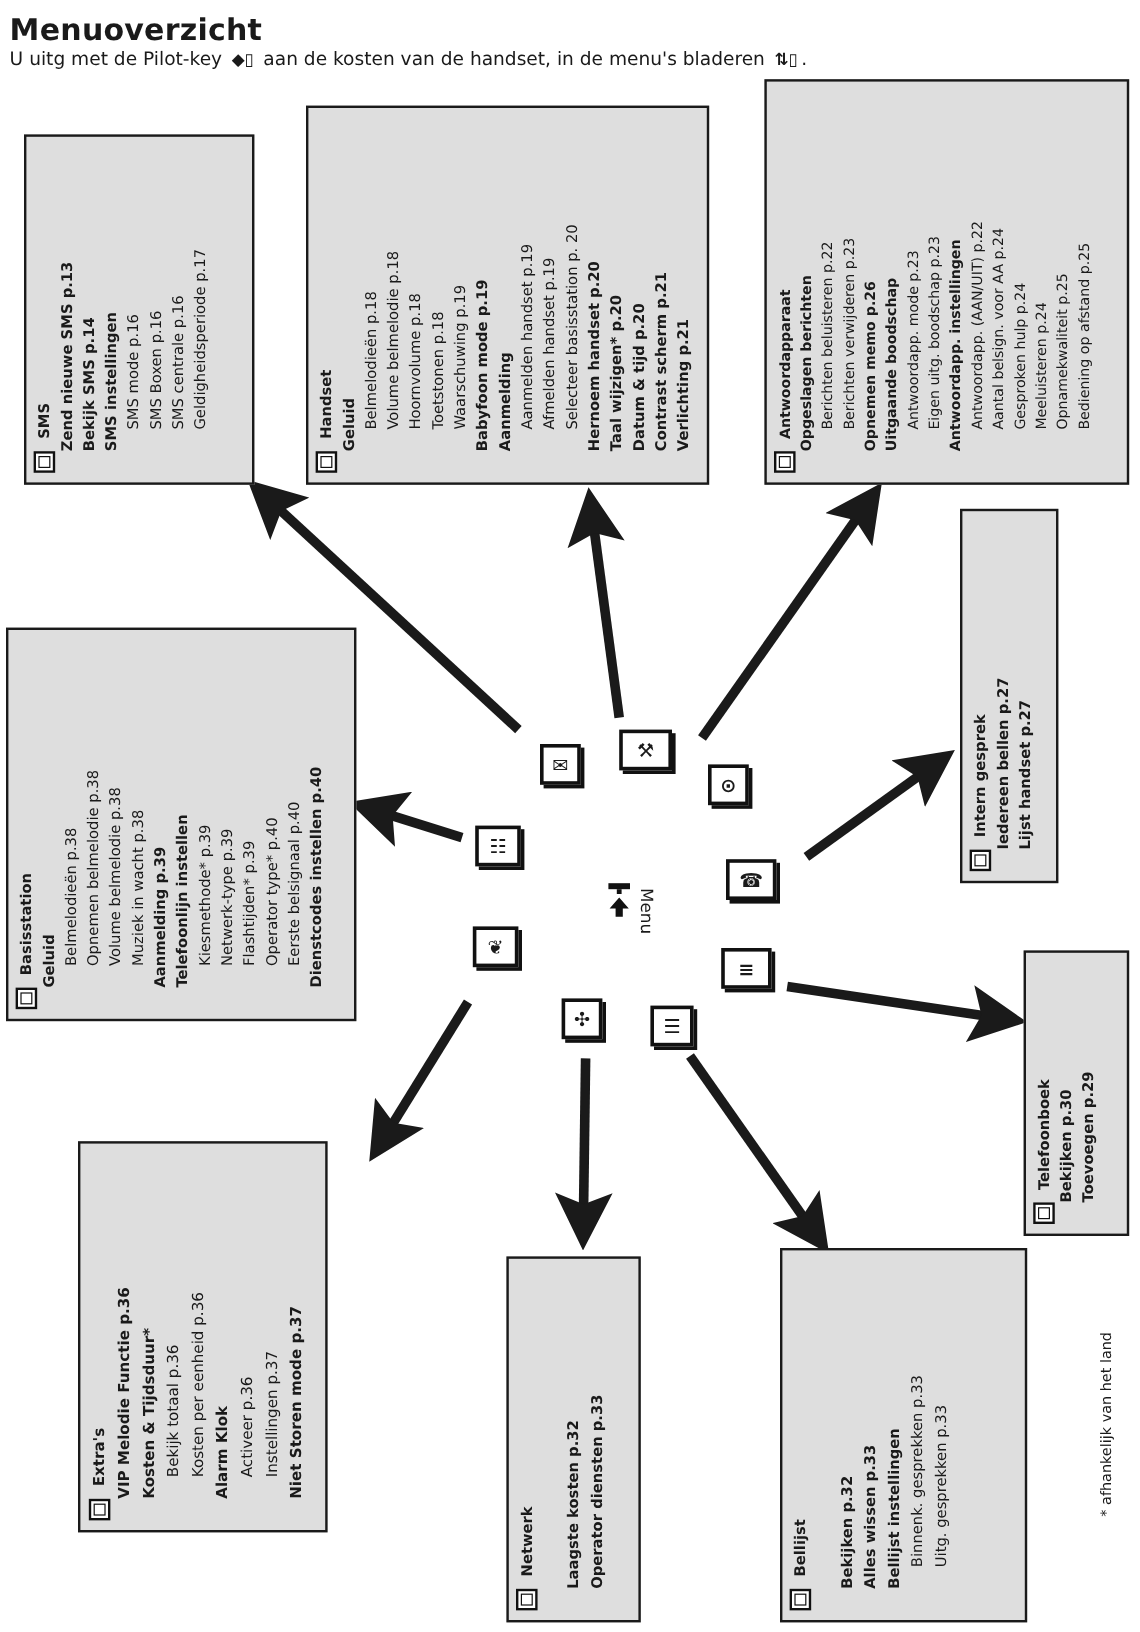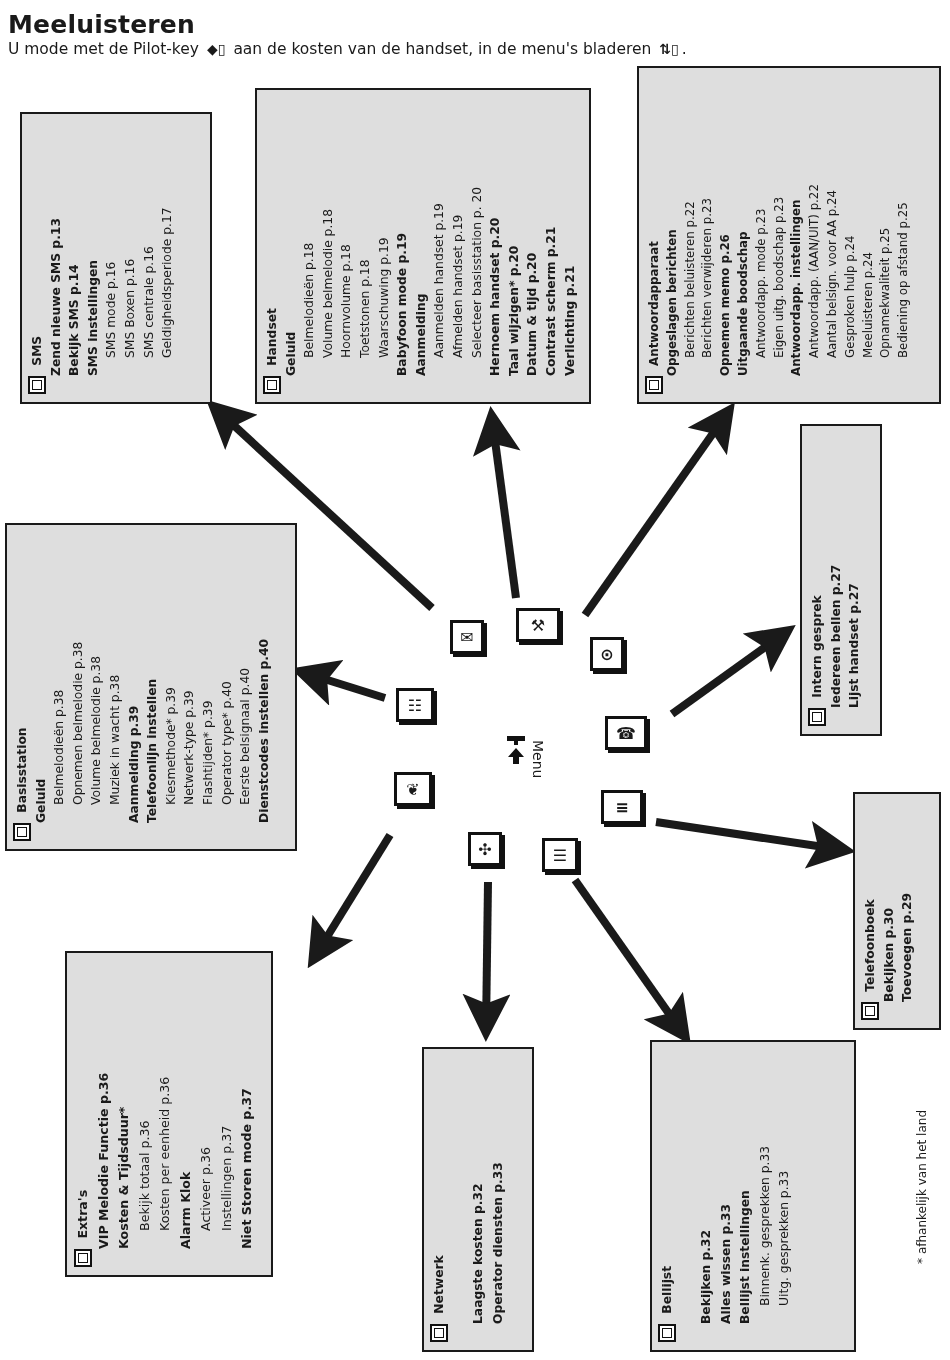--- a/index.html
+++ b/index.html
@@ -19,23 +19,23 @@
   .bigicon{position:absolute;width:34px;height:34px;border:3px solid #111;box-sizing:border-box;background:#fff;box-shadow:3px 3px 0 #111;}
   .bigicon .g{position:absolute;left:0;top:0;right:0;bottom:0;display:flex;align-items:center;justify-content:center;font-size:16px;font-weight:bold;}
   .menu-label{position:absolute;left:530px;top:740px;writing-mode:vertical-rl;font-size:14px;}
   .menu-key{position:absolute;left:506px;top:734px;width:20px;height:40px;}
   .footnote{position:absolute;left:915px;top:1110px;writing-mode:vertical-rl;transform:rotate(180deg);font-size:12px;white-space:nowrap;}
   svg.arrows{position:absolute;left:0;top:0;}
 </style>
 </head>
 <body>
 
-<div class="title">Meeluisteren</div>
+<div class="title">Menuoverzicht</div>
 <div class="subtitle">
-  <span>U mode met de Pilot-key</span>
+  <span>U uitg met de Pilot-key</span>
   <span class="kicon">◆▯</span>
   <span>aan de kosten van de handset, in de menu's bladeren</span>
   <span class="kicon">⇅▯</span><span>.</span>
 </div>
 
 <svg class="arrows" width="950" height="1360">
   <defs>
     <marker id="ah" markerWidth="6" markerHeight="6" refX="4.5" refY="3" orient="auto" markerUnits="strokeWidth">
       <path d="M0,0 L6,3 L0,6 L1.2,3 z" fill="#1a1a1a"></path>
     </marker>

